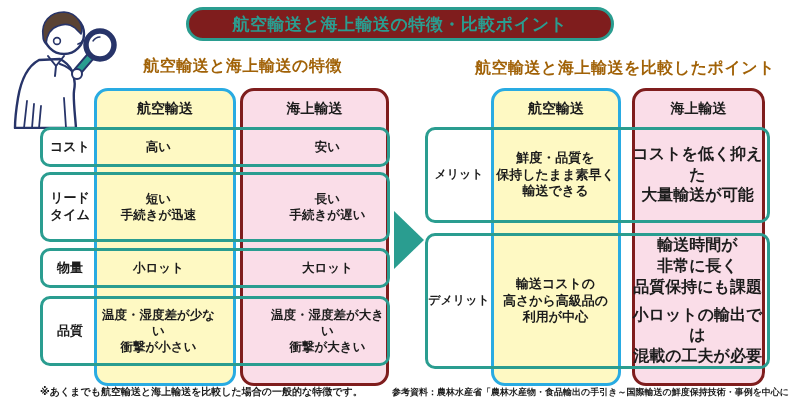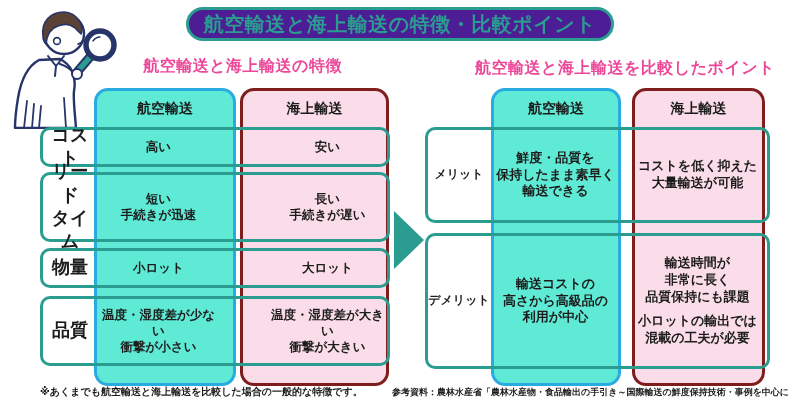--- a/index.html
+++ b/index.html
@@ -2,38 +2,38 @@
 <html><head>
 <meta charset="utf-8">
 <style>
   * { margin:0; padding:0; box-sizing:border-box; }
   html,body { width:800px; height:400px; background:#ffffff; overflow:hidden;
     font-family:"Liberation Sans","DejaVu Sans",sans-serif; }
   #stage { position:relative; width:800px; height:400px; background:#fff; }
 
   
   .title-pill { position:absolute; left:186px; top:7px; width:428px; height:34px;
-    border:3px solid #2a9d90; border-radius:20px; background:#4c1d95;
+    border:3px solid #2a9d90; border-radius:20px; background:#7f1d1d;
     display:flex; align-items:center; justify-content:center;
-    font-size:20px; font-weight:bold; color:#2a9d90; letter-spacing:.5px; }
+    font-size:17px; font-weight:bold; color:#2a9d90; letter-spacing:.5px; }
 
   
   .sec-heading { position:absolute; text-align:center; font-size:16px;
-    font-weight:bold; color:#ec4899; letter-spacing:.5px; }
+    font-weight:bold; color:#a16207; letter-spacing:.5px; }
   #left-heading  { left:90px;  top:56px; width:305px; }
   #right-heading { left:462px; top:58px; width:326px; }
 
   
   .cmp-table { position:absolute; top:88px; }
   #left-table  { left:40px;  width:350px; height:302px; }
   #right-table { left:425px; width:348px; height:302px; }
 
   
   .strip { position:absolute; top:0; height:298px; border-radius:14px; }
-  .strip.air { background:#5eead4; border:3px solid #29abe2; }
+  .strip.air { background:#fef9c3; border:3px solid #29abe2; }
   .strip.sea { background:#fadde8; border:3px solid #7f1d1d; }
   #left-table  .strip.air { left:54px;  width:142px; }
   #left-table  .strip.sea { left:200px; width:149px; }
   #right-table .strip.air { left:66px;  width:130px; }
   #right-table .strip.sea { left:207px; width:133px; }
   .col-header { margin-top:9px; text-align:center; font-size:14px;
     font-weight:bold; color:#1c1c1c; }
 
   
   .trow { position:absolute; left:0; border:3px solid #2a9d90; border-radius:10px;
@@ -43,26 +43,26 @@
   #lrow-0 { top:39px;  height:40px; }
   #lrow-1 { top:84px;  height:70px; }
   #lrow-2 { top:160px; height:40px; }
   #lrow-3 { top:208px; height:70px; }
   #rrow-0 { top:39px;  height:96px; }
   #rrow-1 { top:145px; height:136px; }
 
   .cell { position:absolute; top:0; bottom:0; display:flex; flex-direction:column;
     align-items:center; justify-content:center; text-align:center;
     white-space:pre-line; font-weight:bold; color:#1c1c1c; line-height:1.3; }
-  #left-table .row-label { left:0; width:54px; font-size:18px; }
+  #left-table .row-label { left:0; width:54px; font-size:13px; }
   #left-table .air-cell  { left:54px;  width:123px; font-size:12.5px; }
   #left-table .sea-cell  { left:197px; width:147px; font-size:12.5px;padding-left:28px; }
   #right-table .row-label { left:0; width:62px; font-size:12px;border-radius:31px; }
   #right-table .air-cell  { left:62px;  width:131px; font-size:13px; }
-  #right-table .sea-cell  { left:200px; width:139px; font-size:13px; }
+  #right-table .sea-cell  { left:200px; width:139px; font-size:16px; }
   .para + .para { margin-top:7px; }
 
   
   .arrow-right { position:absolute; left:394px; top:211px; width:0; height:0;
     border-top:29px solid transparent; border-bottom:29px solid transparent;
     border-left:30px solid #2a9d90; }
 
   
   .footnote { position:absolute; font-weight:bold; color:#1c1c1c; }
   #left-footnote  { left:40px;  top:385px; font-size:10px; }

